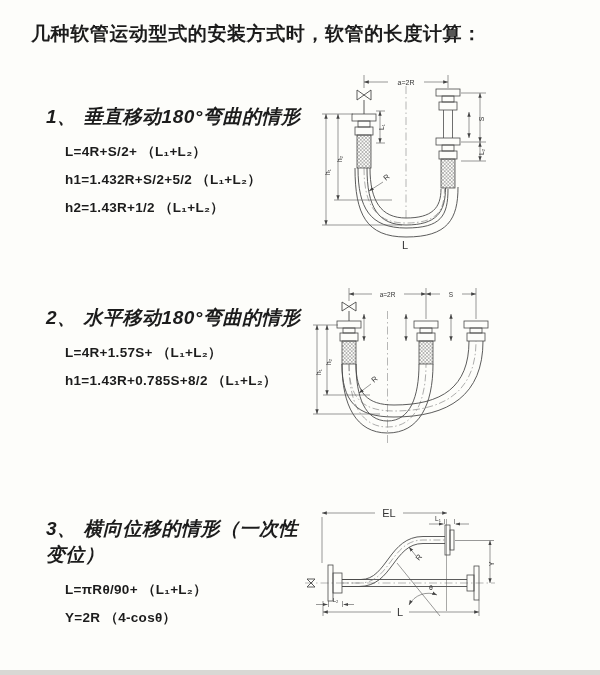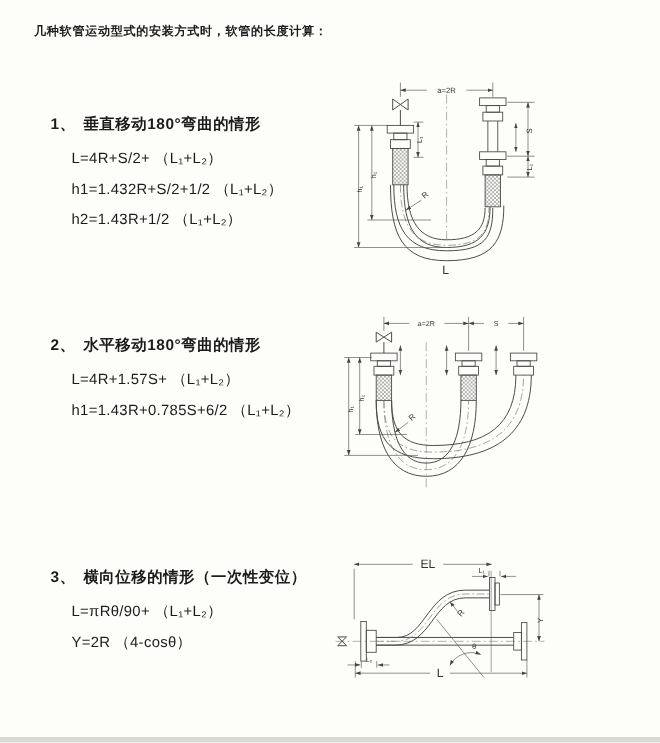--- a/index.html
+++ b/index.html
@@ -1,22 +1,22 @@
 <!DOCTYPE html>
 <html><head>
 <meta charset="utf-8">
 <style>
   html,body{margin:0;padding:0;background:#e8e8e8;}
   .sheet{position:relative;width:600px;height:675px;background:#fdfdfa;
          font-family:"Liberation Sans","DejaVu Sans",sans-serif;color:#1c1c1c;overflow:hidden;}
-  .title{position:absolute;left:31px;top:21px;font-size:11px;font-weight:700;letter-spacing:.6px;}
+  .title{position:absolute;left:31px;top:21px;font-size:19px;font-weight:700;letter-spacing:.6px;}
   .sec{position:absolute;left:46px;width:262px;}
-  .sec-head{font-size:14px;font-weight:700;letter-spacing:.5px;margin:0 0 14px 0;}
+  .sec-head{font-size:19px;font-weight:700;letter-spacing:.5px;margin:0 0 14px 0;font-style:italic;}
   .sec-num{margin-right:7px;}
-  .formula{font-size:13.5px;font-weight:400;letter-spacing:.3px;margin:4px 0 12px 19px;line-height:16px;}
+  .formula{font-size:13.5px;font-weight:700;letter-spacing:.3px;margin:4px 0 12px 19px;line-height:16px;}
   .diag{position:absolute;}
   .diag text{fill:#333;font-family:"Liberation Sans","DejaVu Sans",sans-serif;}
   .geo{stroke:#4a4a4a;stroke-width:.9;fill:none;}
   .geo-f{stroke:#4a4a4a;stroke-width:.8;fill:none;}
   .dim{stroke:#555;stroke-width:.6;fill:none;}
   .cl{stroke:#888;stroke-width:.6;fill:none;stroke-dasharray:8 3 1.5 3;}
   .hosedash{stroke:#777;stroke-width:.6;fill:none;stroke-dasharray:7 2.5 1.5 2.5;}
   .bottom-strip{position:absolute;left:0;bottom:0;width:600px;height:5px;background:#d8d8d4;}
 </style>
 </head>
@@ -24,30 +24,30 @@
 
 <div class="sheet">
 
   <div class="title">几种软管运动型式的安装方式时，软管的长度计算：</div>
 
   <section class="sec" style="top:104px">
     <div class="sec-head">
       <span class="sec-num">1、</span><span>垂直移动180°弯曲的情形</span>
     </div>
     <div class="formula">L=4R+S/2+ （L₁+L₂）</div>
-    <div class="formula">h1=1.432R+S/2+1/2 （L₁+L₂）</div>
+    <div class="formula">h1=1.432R+S/2+5/2 （L₁+L₂）</div>
     <div class="formula">h2=1.43R+1/2 （L₁+L₂）</div>
   </section>
 
   <section class="sec" style="top:305px">
     <div class="sec-head">
       <span class="sec-num">2、</span><span>水平移动180°弯曲的情形</span>
     </div>
     <div class="formula">L=4R+1.57S+ （L₁+L₂）</div>
-    <div class="formula">h1=1.43R+0.785S+6/2 （L₁+L₂）</div>
+    <div class="formula">h1=1.43R+0.785S+8/2 （L₁+L₂）</div>
   </section>
 
   <section class="sec" style="top:516px">
     <div class="sec-head">
       <span class="sec-num">3、</span><span>横向位移的情形（一次性变位）</span>
     </div>
     <div class="formula">L=πRθ/90+ （L₁+L₂）</div>
     <div class="formula">Y=2R （4-cosθ）</div>
   </section>
 

